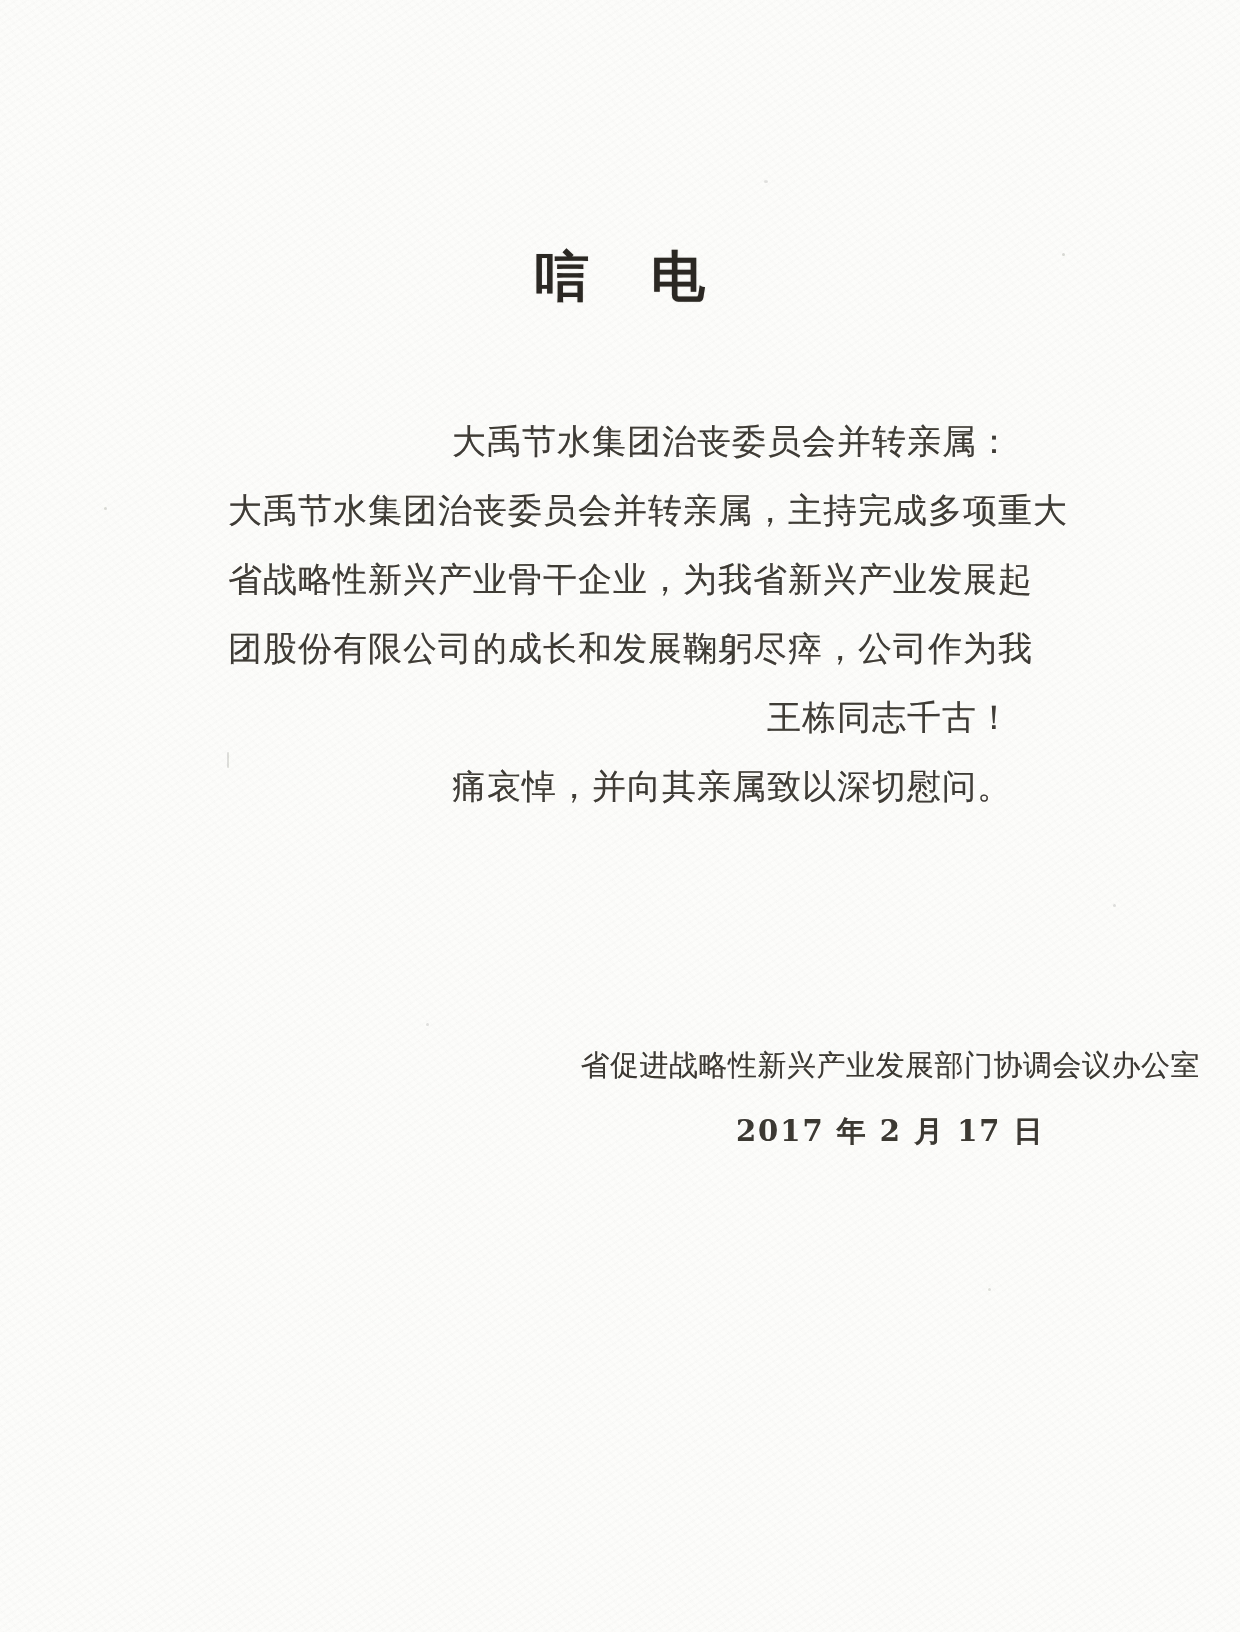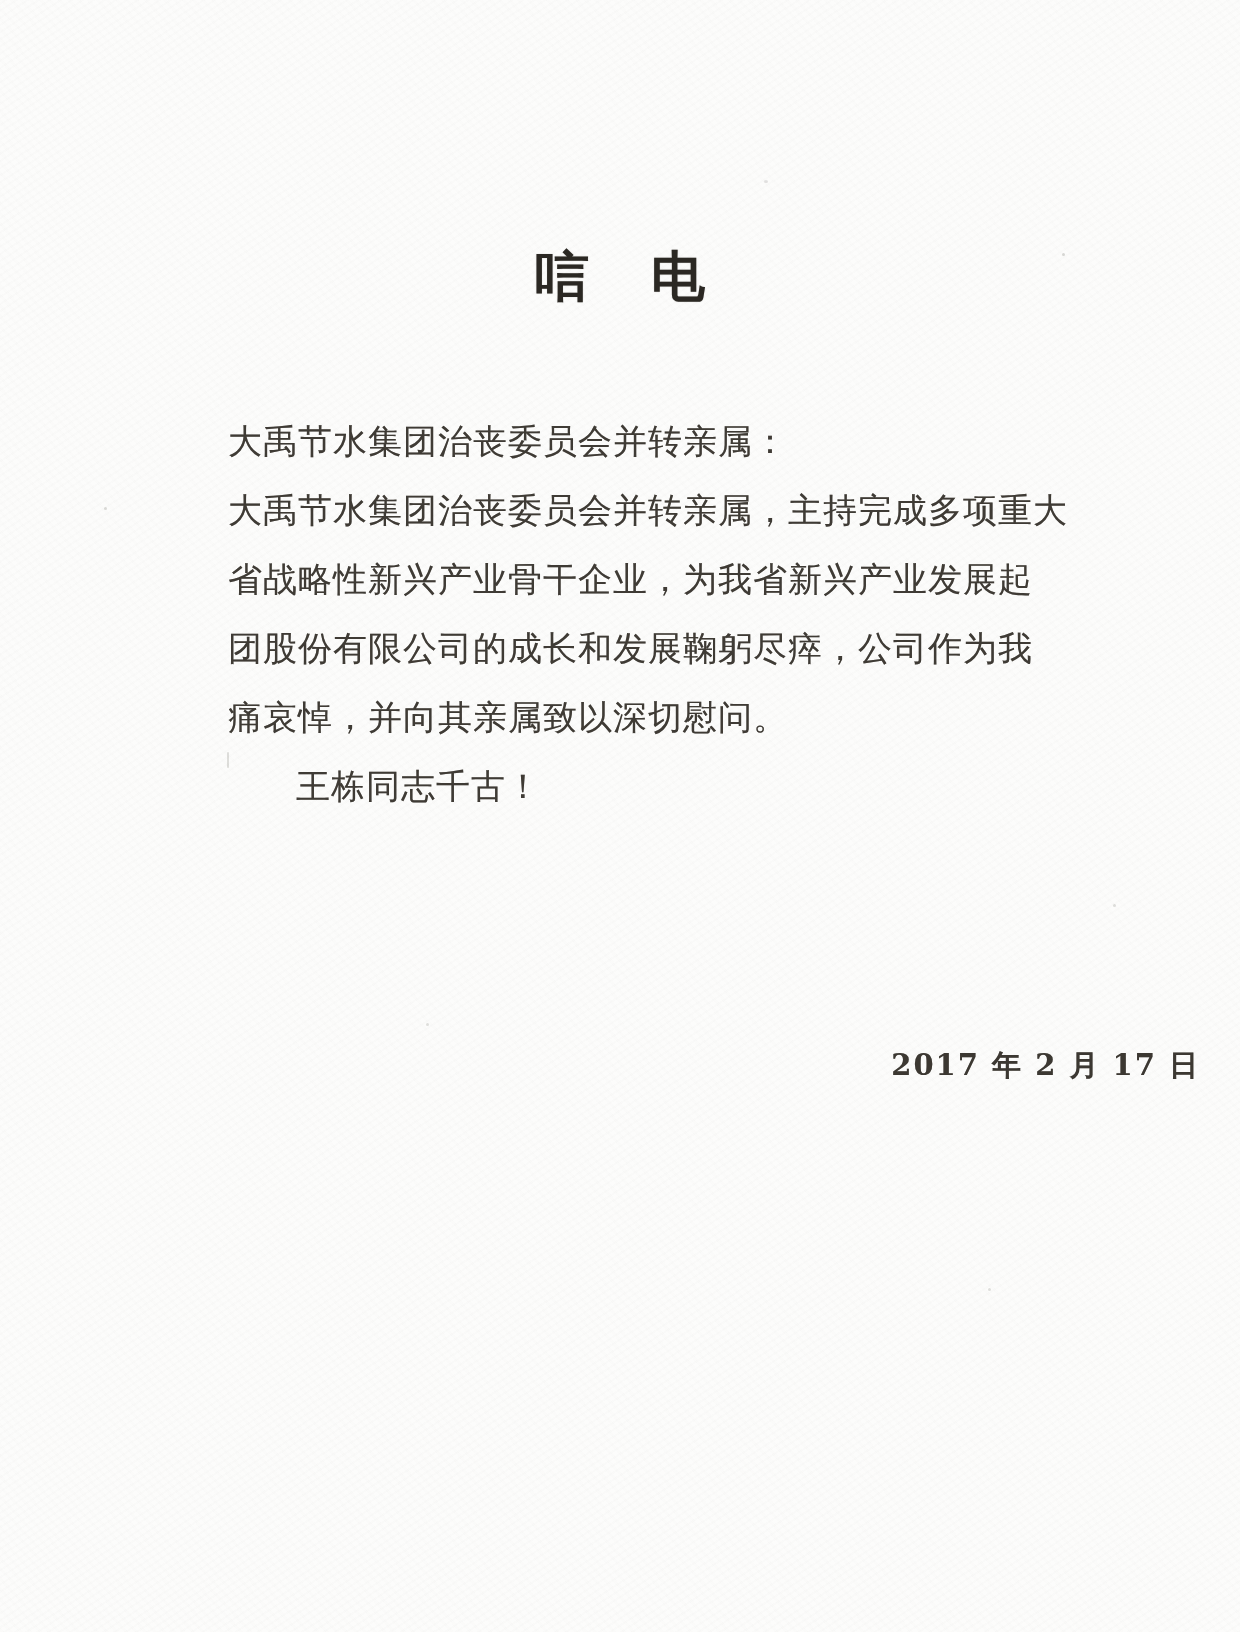--- a/index.html
+++ b/index.html
@@ -38,20 +38,21 @@
   }
 
   
   .content {
     margin: 98px 228px 0 228px;
     font-size: 34px;
     line-height: 69px;
     letter-spacing: 1px;
     color: #3f3b35;
     text-shadow: 0 0 0.6px rgba(60,56,50,0.4);
+    text-align: right;
   }
   .line { white-space: nowrap; }
   .indent { text-indent: 68px; }
 
   
   .sign-block {
     width: max-content;
     margin: 222px 40px 0 auto;
     text-align: center;
     font-size: 29px;
@@ -87,25 +88,26 @@
 
   <div class="doc-title">
     <span>唁</span><span class="gap"></span><span>电</span>
   </div>
 
   <div class="content">
     <div class="line">大禹节水集团治丧委员会并转亲属：</div>
     <div class="line">大禹节水集团治丧委员会并转亲属，主持完成多项重大</div>
     <div class="line">省战略性新兴产业骨干企业，为我省新兴产业发展起</div>
     <div class="line">团股份有限公司的成长和发展鞠躬尽瘁，公司作为我</div>
+    <div class="line indent">王栋同志千古！</div>
     <div class="line">痛哀悼，并向其亲属致以深切慰问。</div>
-    <div class="line indent">王栋同志千古！</div>
   </div>
 
   <div class="sign-block">
+    <div class="line">省促进战略性新兴产业发展部门协调会议办公室</div>
     <div class="line date-line">2017 年 2 月 17 日</div>
   </div>
 
   <div class="speck s1"></div>
   <div class="speck s2"></div>
   <div class="speck s3"></div>
   <div class="speck s4"></div>
   <div class="speck s5"></div>
   <div class="speck s6"></div>
   <div class="speck s7"></div>

